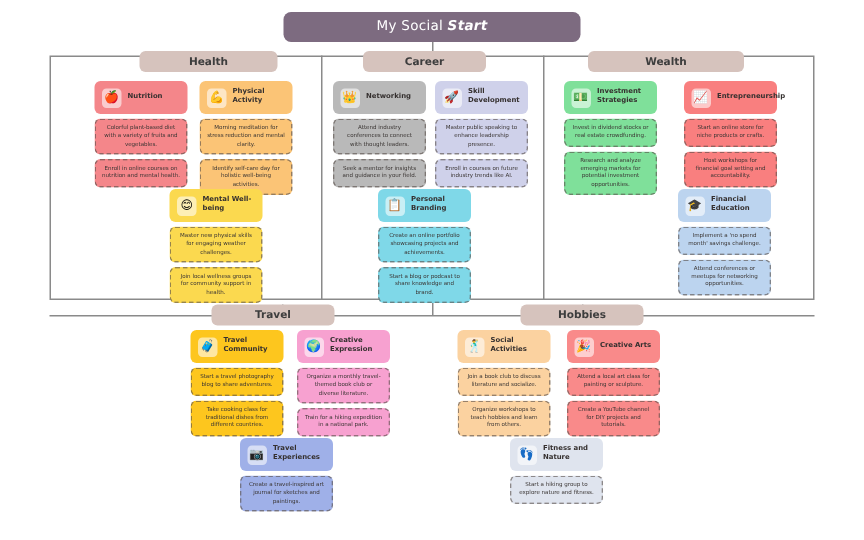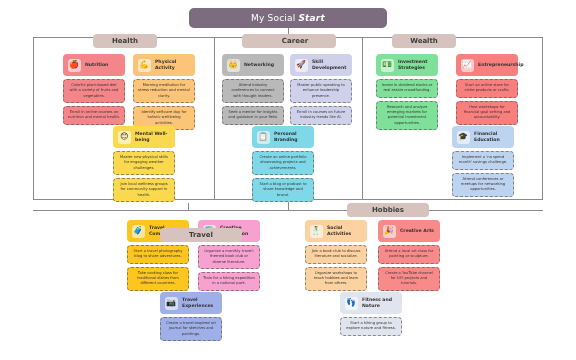--- a/index.html
+++ b/index.html
@@ -68,24 +68,24 @@
   <div class="stem" style="left:288px;top:28px;height:9px;"></div>
   <div class="topbox"></div>
   <div class="vline" style="left:214px;"></div>
   <div class="vline" style="left:362px;"></div>
 
   <div class="hrule" style="left:33px;top:210px;width:510px;"></div>
   <div class="stem" style="left:288px;top:200px;height:10px;"></div>
   <div class="stem" style="left:188px;top:203px;height:8px;"></div>
   <div class="stem" style="left:388px;top:203px;height:8px;"></div>
 
-  <div class="cat-pill" style="left:93px;top:34px;width:64px;">Health</div>
-  <div class="cat-pill" style="left:242px;top:34px;width:82px;padding-left:12px;">Career</div>
-  <div class="cat-pill" style="left:392px;top:34px;width:64px;">Wealth</div>
-  <div class="cat-pill" style="left:160px;top:203px;width:82px;margin-top:25px;">Travel</div>
+  <div class="cat-pill" style="left:93px;top:34px;width:92px;">Health</div>
+  <div class="cat-pill" style="left:242px;top:34px;width:82px;">Career</div>
+  <div class="cat-pill" style="left:392px;top:34px;width:104px;">Wealth</div>
+  <div class="cat-pill" style="left:141px;top:203px;width:82px;">Travel</div>
   <div class="cat-pill" style="left:347px;top:203px;width:82px;text-align:center;">Hobbies</div>
 
   <div class="group" style="left:63px;top:54px;width:62px;">
       <div class="head-card" style="background: rgb(244, 134, 138);">
         <span class="head-ico">🍎</span>
         <span class="head-label">Nutrition</span>
       </div>
       <div class="item" style="background: rgb(244, 134, 138);">Colorful plant-based diet with a variety of fruits and vegetables.</div>
       <div class="item" style="background: rgb(244, 134, 138);">Enroll in online courses on nutrition and mental health.</div>
     </div>

